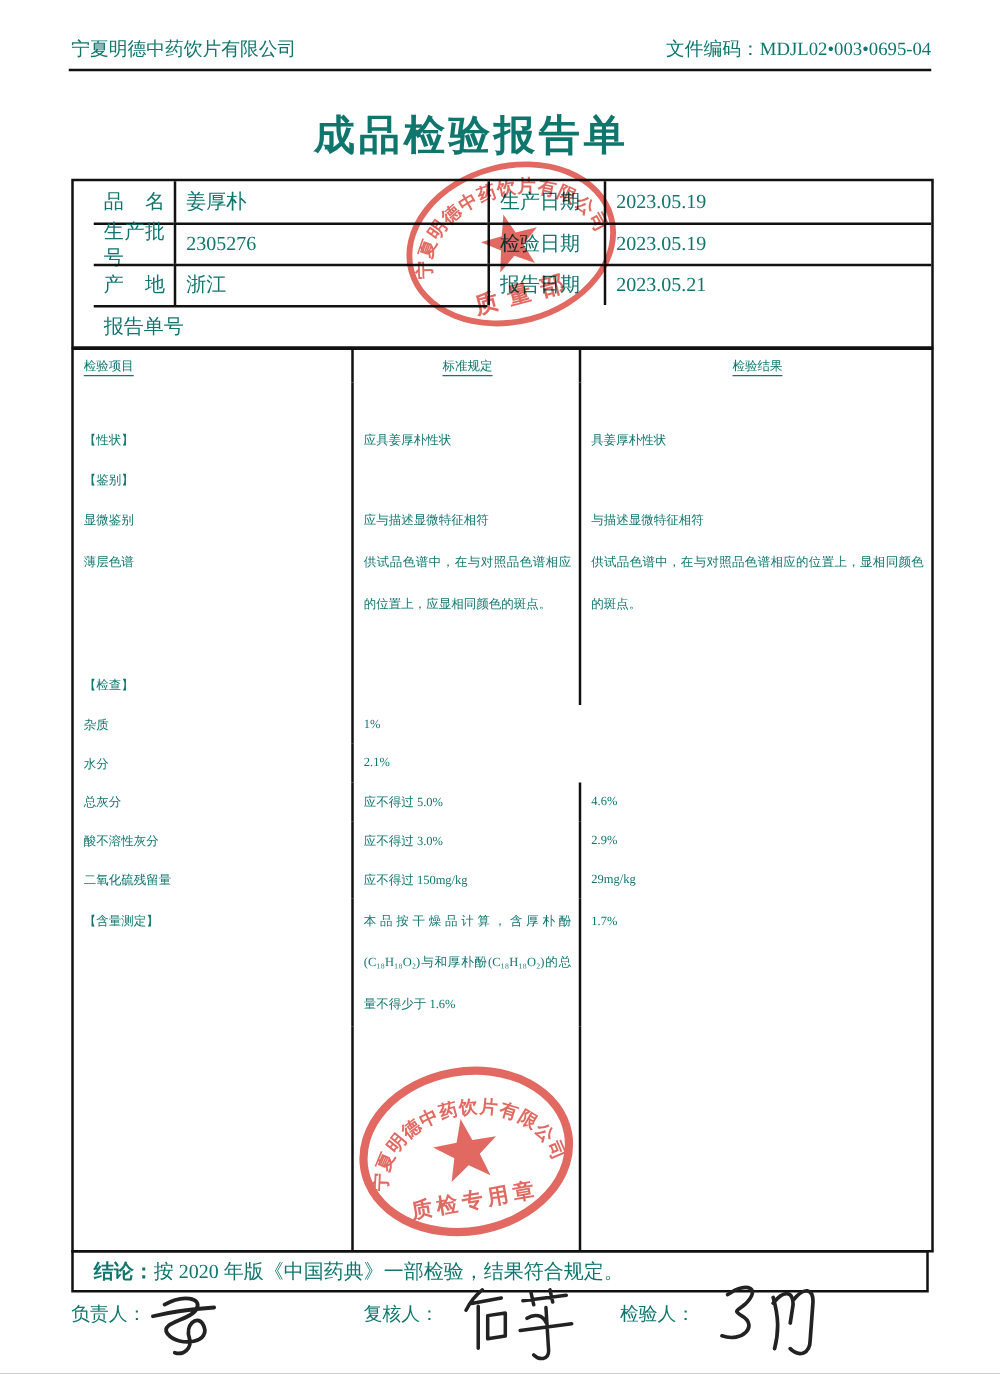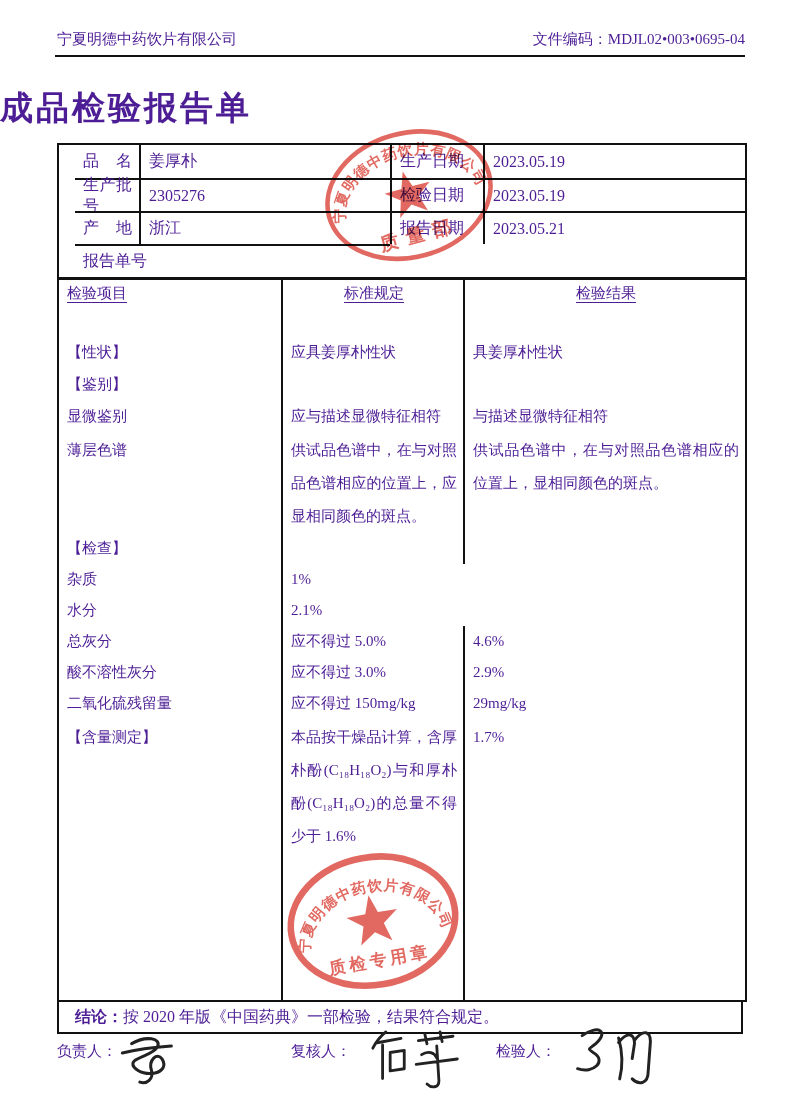--- a/index.html
+++ b/index.html
@@ -1,41 +1,41 @@
 <!DOCTYPE html>
 <html><head>
 <meta charset="utf-8">
 <style>
   html,body{margin:0;padding:0;background:#888;}
   .page{
     position:relative;width:800px;height:1099px;background:#ffffff;
     margin:0 auto;overflow:hidden;
     font-family:"Liberation Serif","DejaVu Serif",serif;
-    color:#4c1d95;
+    color:#0f766e;
   }
   
   .hdr-company{position:absolute;left:57px;top:30px;font-size:15px;}
   .hdr-code{position:absolute;right:55px;top:30px;font-size:15px;}
   .hdr-rule{position:absolute;left:55px;top:55px;width:690px;height:2px;background:#111;}
   
-  .title{position:absolute;left:0;top:86px;width:676px;text-align:left;
-         font-size:33px;font-weight:bold;letter-spacing:3px;}
+  .title{position:absolute;left:0;top:86px;width:676px;text-align:center;
+         font-size:33px;font-weight:bold;letter-spacing:3px;padding-left:39px;}
   
   .info{position:absolute;left:57px;top:143px;width:686px;border:2px solid #111;
         display:grid;grid-template-columns:80px 251px 93px 1fr;font-size:16px;}
   .info .cell{border-left:2px solid #111;border-top:2px solid #111;
         height:33px;display:flex;align-items:center;padding-left:8px;box-sizing:border-box;}
   .info .cell.first-col{border-left:none;margin-left:16px;}
   .info .row1{border-top:none;}
   .info .jlabel{display:block;width:100%;padding:0 7px 0 0;text-align:justify;text-align-last:justify;}
   .info .span2a{grid-column:1 / 3;}
   .info .span2b{grid-column:3 / 5;}
   
   .maintbl{position:absolute;left:57px;top:278px;width:686px;height:720px;
-        border:2px solid #111;display:flex;flex-direction:column;font-size:15px;box-sizing:content-box;}
+        border:2px solid #111;display:flex;flex-direction:column;font-size:10px;box-sizing:content-box;}
   .trow{display:flex;flex:0 0 auto;}
   .trow .c1{width:224px;border-right:2px solid #111;padding-left:8px;box-sizing:border-box;}
   .trow .c2{width:182px;border-right:2px solid #111;padding:0 6px 0 8px;box-sizing:border-box;}
   .trow .c3{flex:1;padding:0 6px 0 8px;box-sizing:border-box;}
   .trow.center .c1,.trow.center .c2,.trow.center .c3{display:flex;align-items:center;}
   .trow.topal .c1,.trow.topal .c2,.trow.topal .c3{padding-top:2px;line-height:33px;}
   .trow.topal .c2,.trow.topal .c3{text-align:justify;}
   .rh-head{height:26px;}
   .rh-head .hc{display:flex;align-items:center;}
   .rh-head .hc span{text-decoration:underline;text-underline-offset:4px;}

